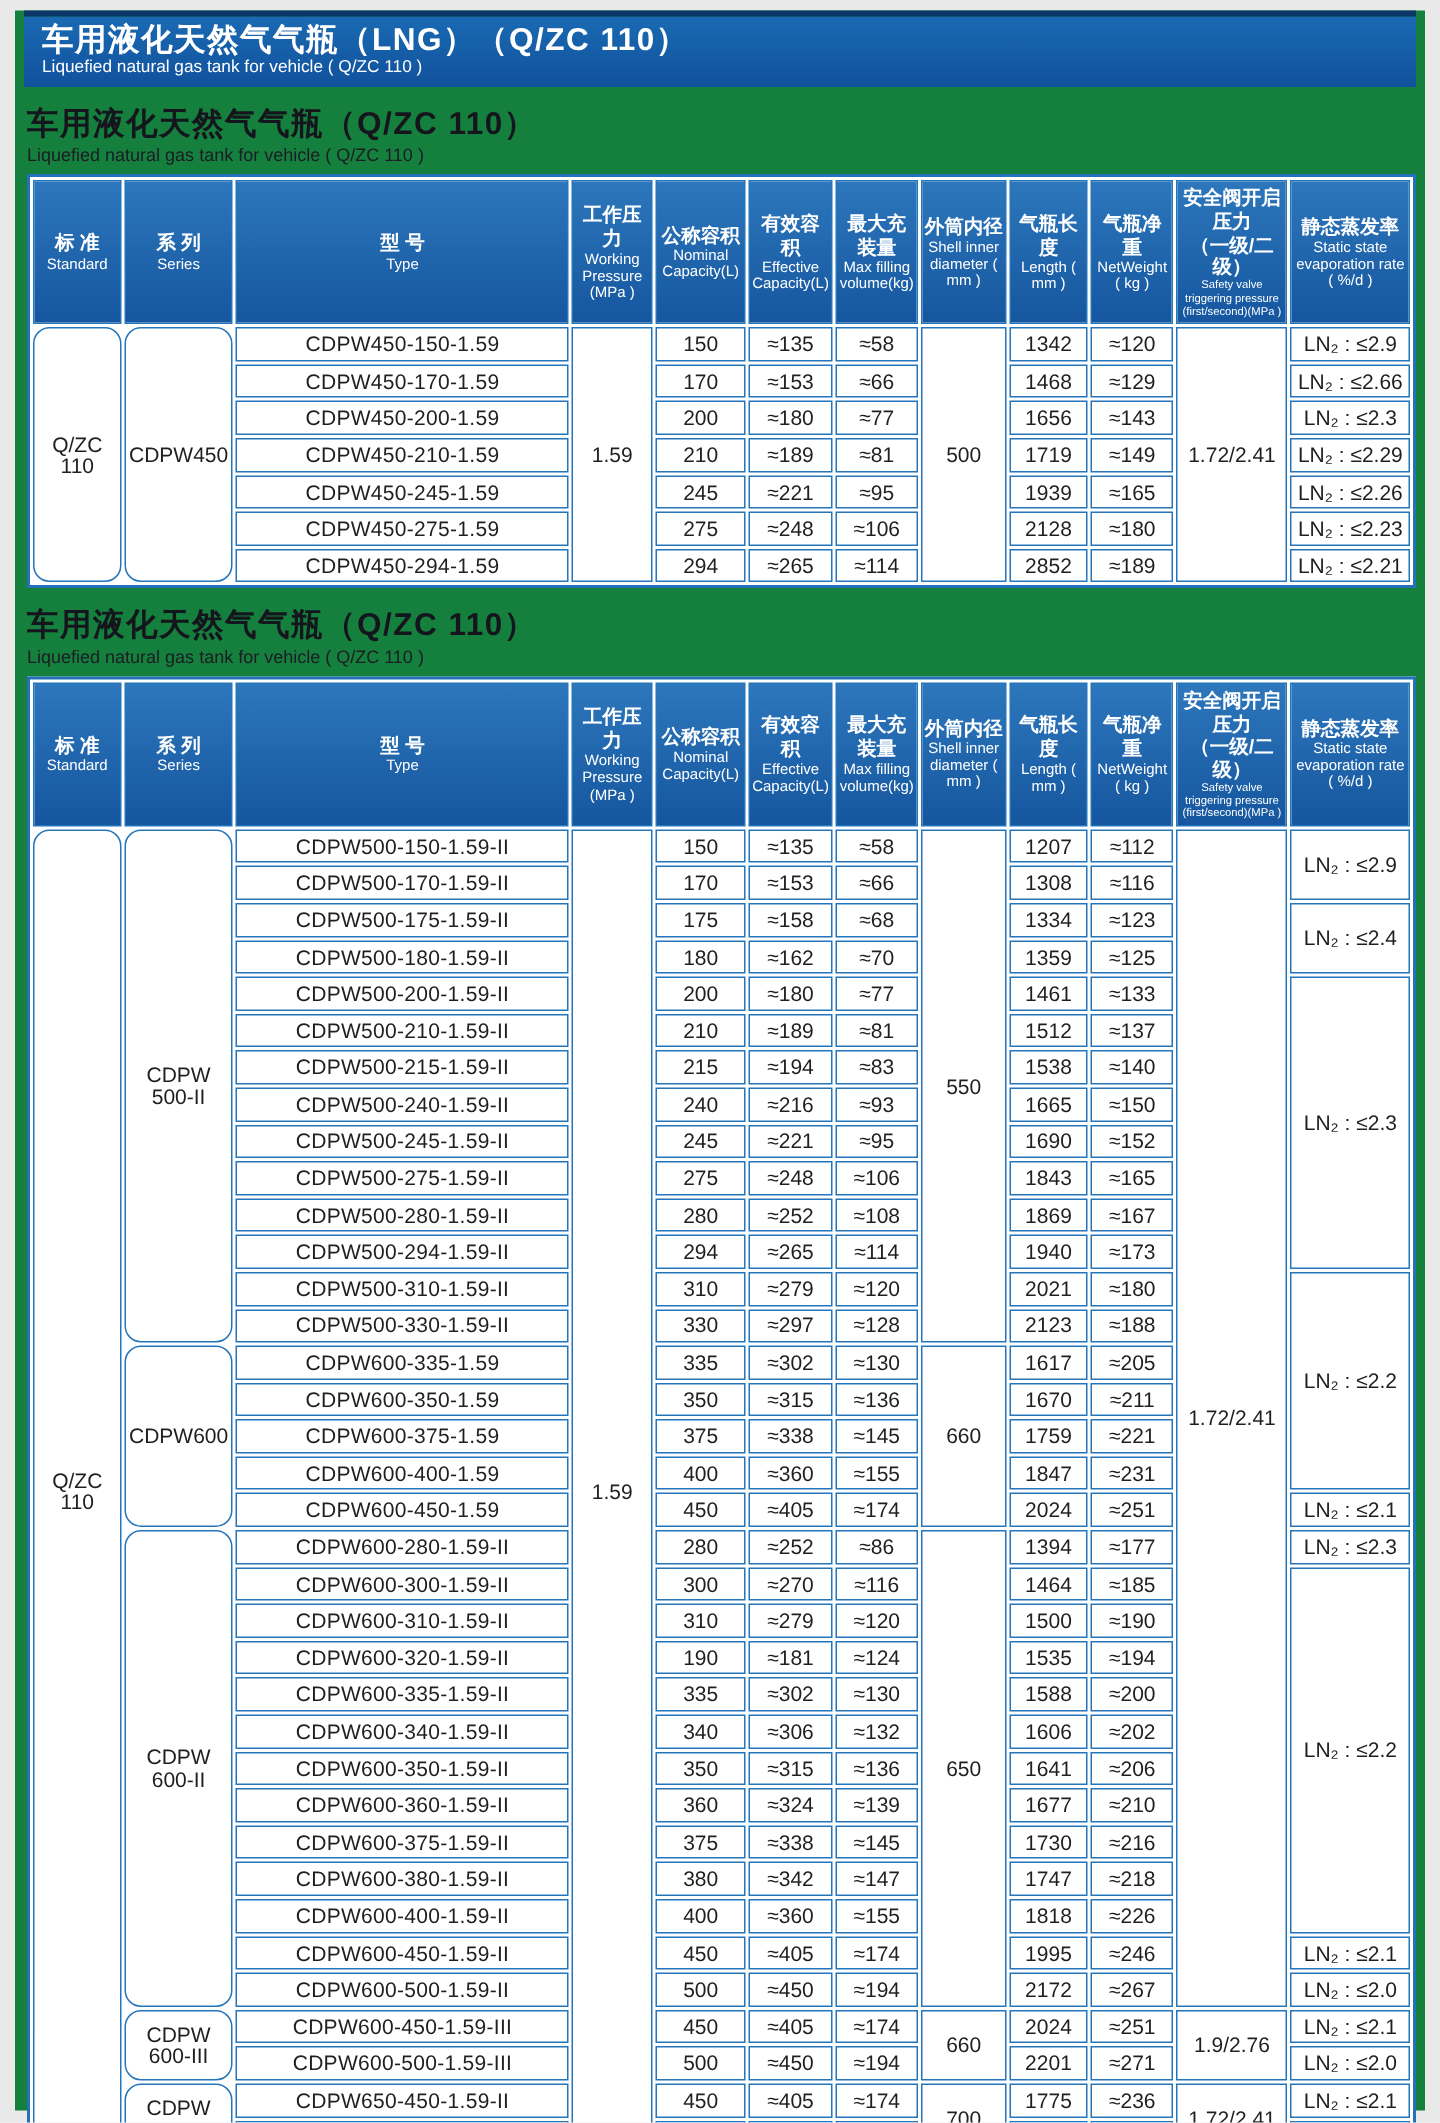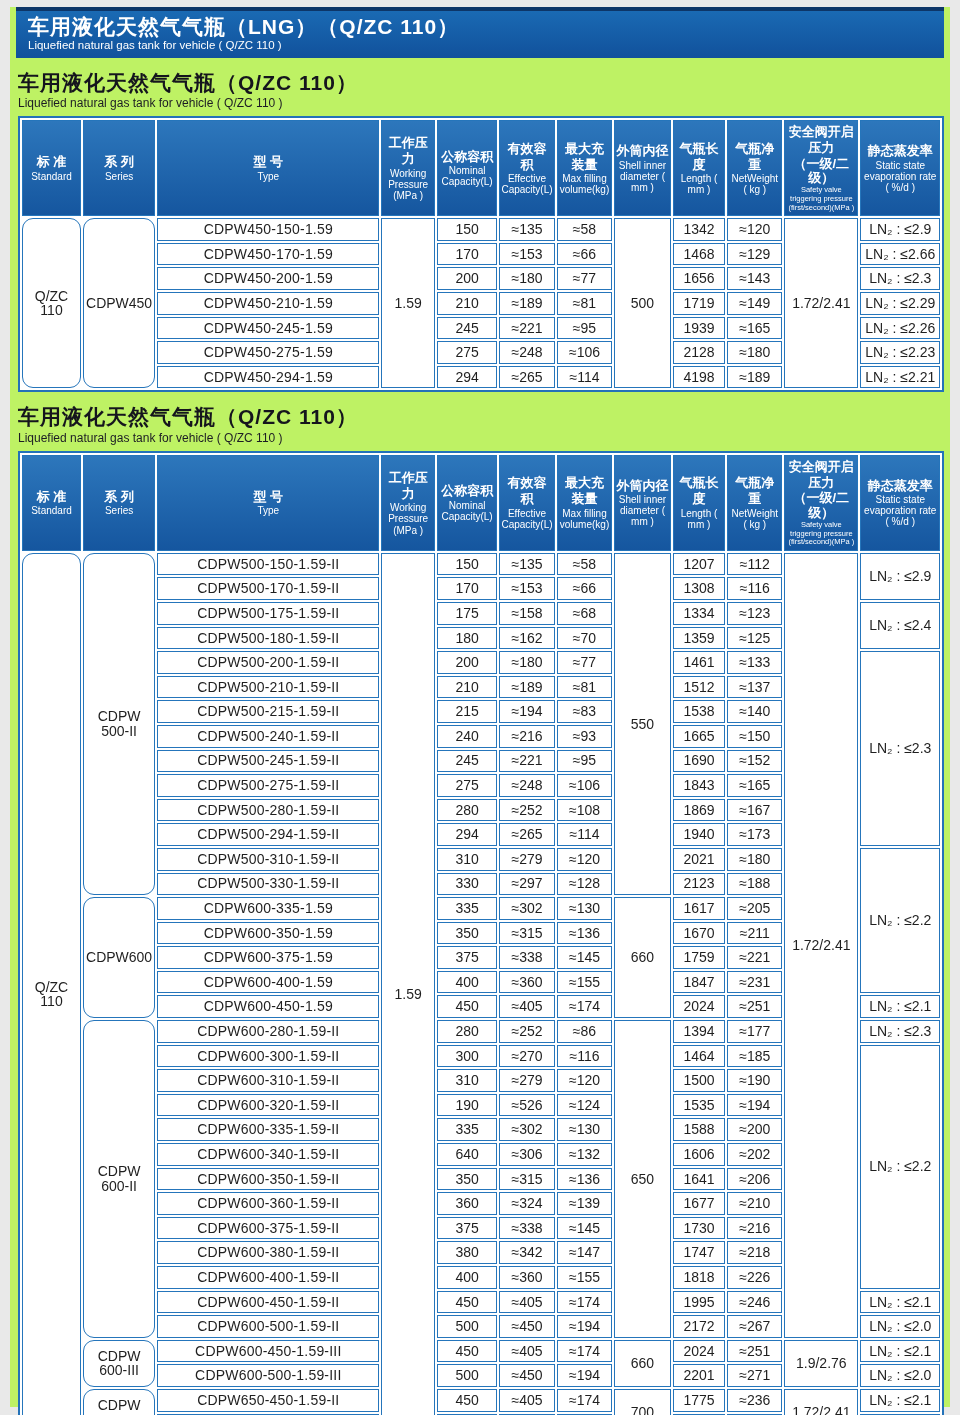--- a/index.html
+++ b/index.html
@@ -1,18 +1,18 @@
 <!DOCTYPE html>
 <html><head>
 <meta charset="utf-8">
 <style>
   * { box-sizing: border-box; }
   html,body { margin:0; padding:0; background:#e9e9e9; font-family:"Liberation Sans", sans-serif; }
   .page { width:960px; height:1415px; margin:0 auto; overflow:hidden; padding:7px 10px 8px; }
-  .content { background:#bef264; height:100%; padding:0 6px 6px; }
+  .content { background:#15803d; height:100%; padding:0 6px 6px; }
 
   
   .banner { border-top:4px solid #0d3668; background:linear-gradient(180deg,#1a6ab3 0%, #11519c 100%);
             color:#fff; padding:4px 12px 5px; }
   .banner-title { font-size:21px; font-weight:bold; letter-spacing:1px; line-height:1.15; }
   .banner-sub { font-size:11.5px; line-height:1.2; }
 
   .sec-title { margin:13px 0 0 2px; font-size:21px; font-weight:bold; color:#15151d; letter-spacing:1px; line-height:1.1; }
   .sec-sub { margin:2px 0 6px 2px; font-size:12px; color:#1c1c24; }
 
@@ -171,21 +171,21 @@
               <td>≈106</td>
               <td>2128</td>
               <td>≈180</td>
               <td rowspan="1" class="c-evap">LN₂ : ≤2.23</td>
             </tr>
             <tr>
               <td class="c-type">CDPW450-294-1.59</td>
               <td>294</td>
               <td>≈265</td>
               <td>≈114</td>
-              <td>4198</td>
+              <td>2852</td>
               <td>≈189</td>
               <td rowspan="1" class="c-evap">LN₂ : ≤2.21</td>
             </tr>
           </tbody>
         </table>
     </section>
 
     <section class="sec">
       <h2 class="sec-title">车用液化天然气气瓶（Q/ZC 110）</h2>
       <div class="sec-sub">Liquefied natural gas tank for vehicle ( Q/ZC 110 )</div>
@@ -446,36 +446,36 @@
               <td class="c-type">CDPW600-310-1.59-II</td>
               <td>310</td>
               <td>≈279</td>
               <td>≈120</td>
               <td>1500</td>
               <td>≈190</td>
             </tr>
             <tr>
               <td class="c-type">CDPW600-320-1.59-II</td>
               <td>190</td>
-              <td>≈526</td>
+              <td>≈181</td>
               <td>≈124</td>
               <td>1535</td>
               <td>≈194</td>
             </tr>
             <tr>
               <td class="c-type">CDPW600-335-1.59-II</td>
               <td>335</td>
               <td>≈302</td>
               <td>≈130</td>
               <td>1588</td>
               <td>≈200</td>
             </tr>
             <tr>
               <td class="c-type">CDPW600-340-1.59-II</td>
-              <td>640</td>
+              <td>340</td>
               <td>≈306</td>
               <td>≈132</td>
               <td>1606</td>
               <td>≈202</td>
             </tr>
             <tr>
               <td class="c-type">CDPW600-350-1.59-II</td>
               <td>350</td>
               <td>≈315</td>
               <td>≈136</td>

